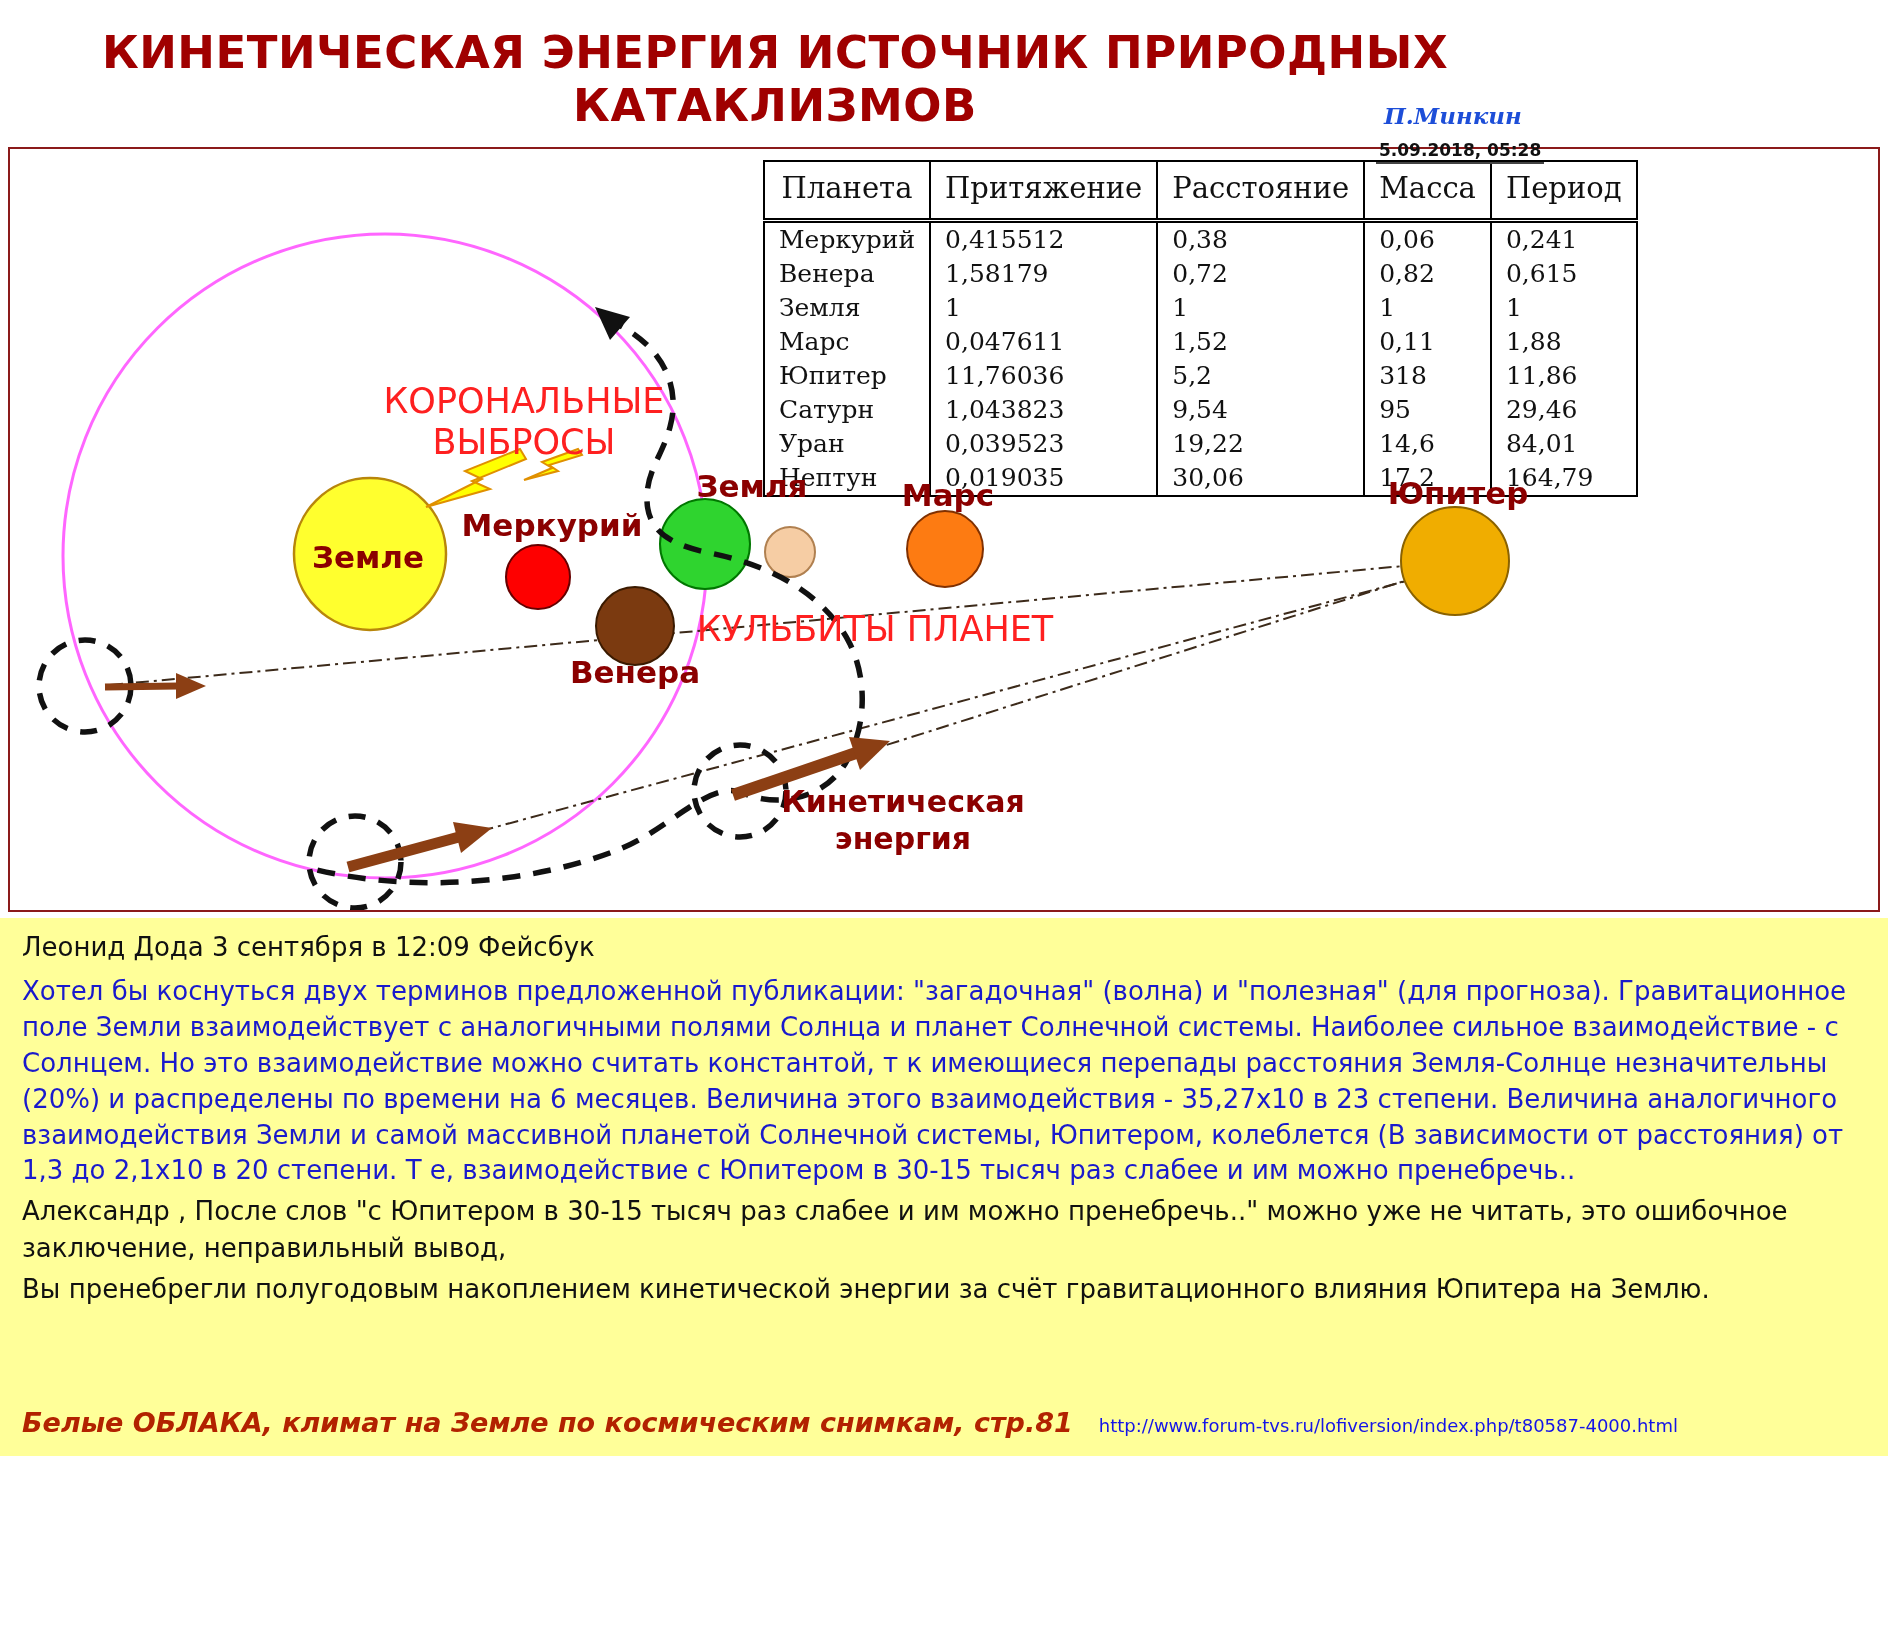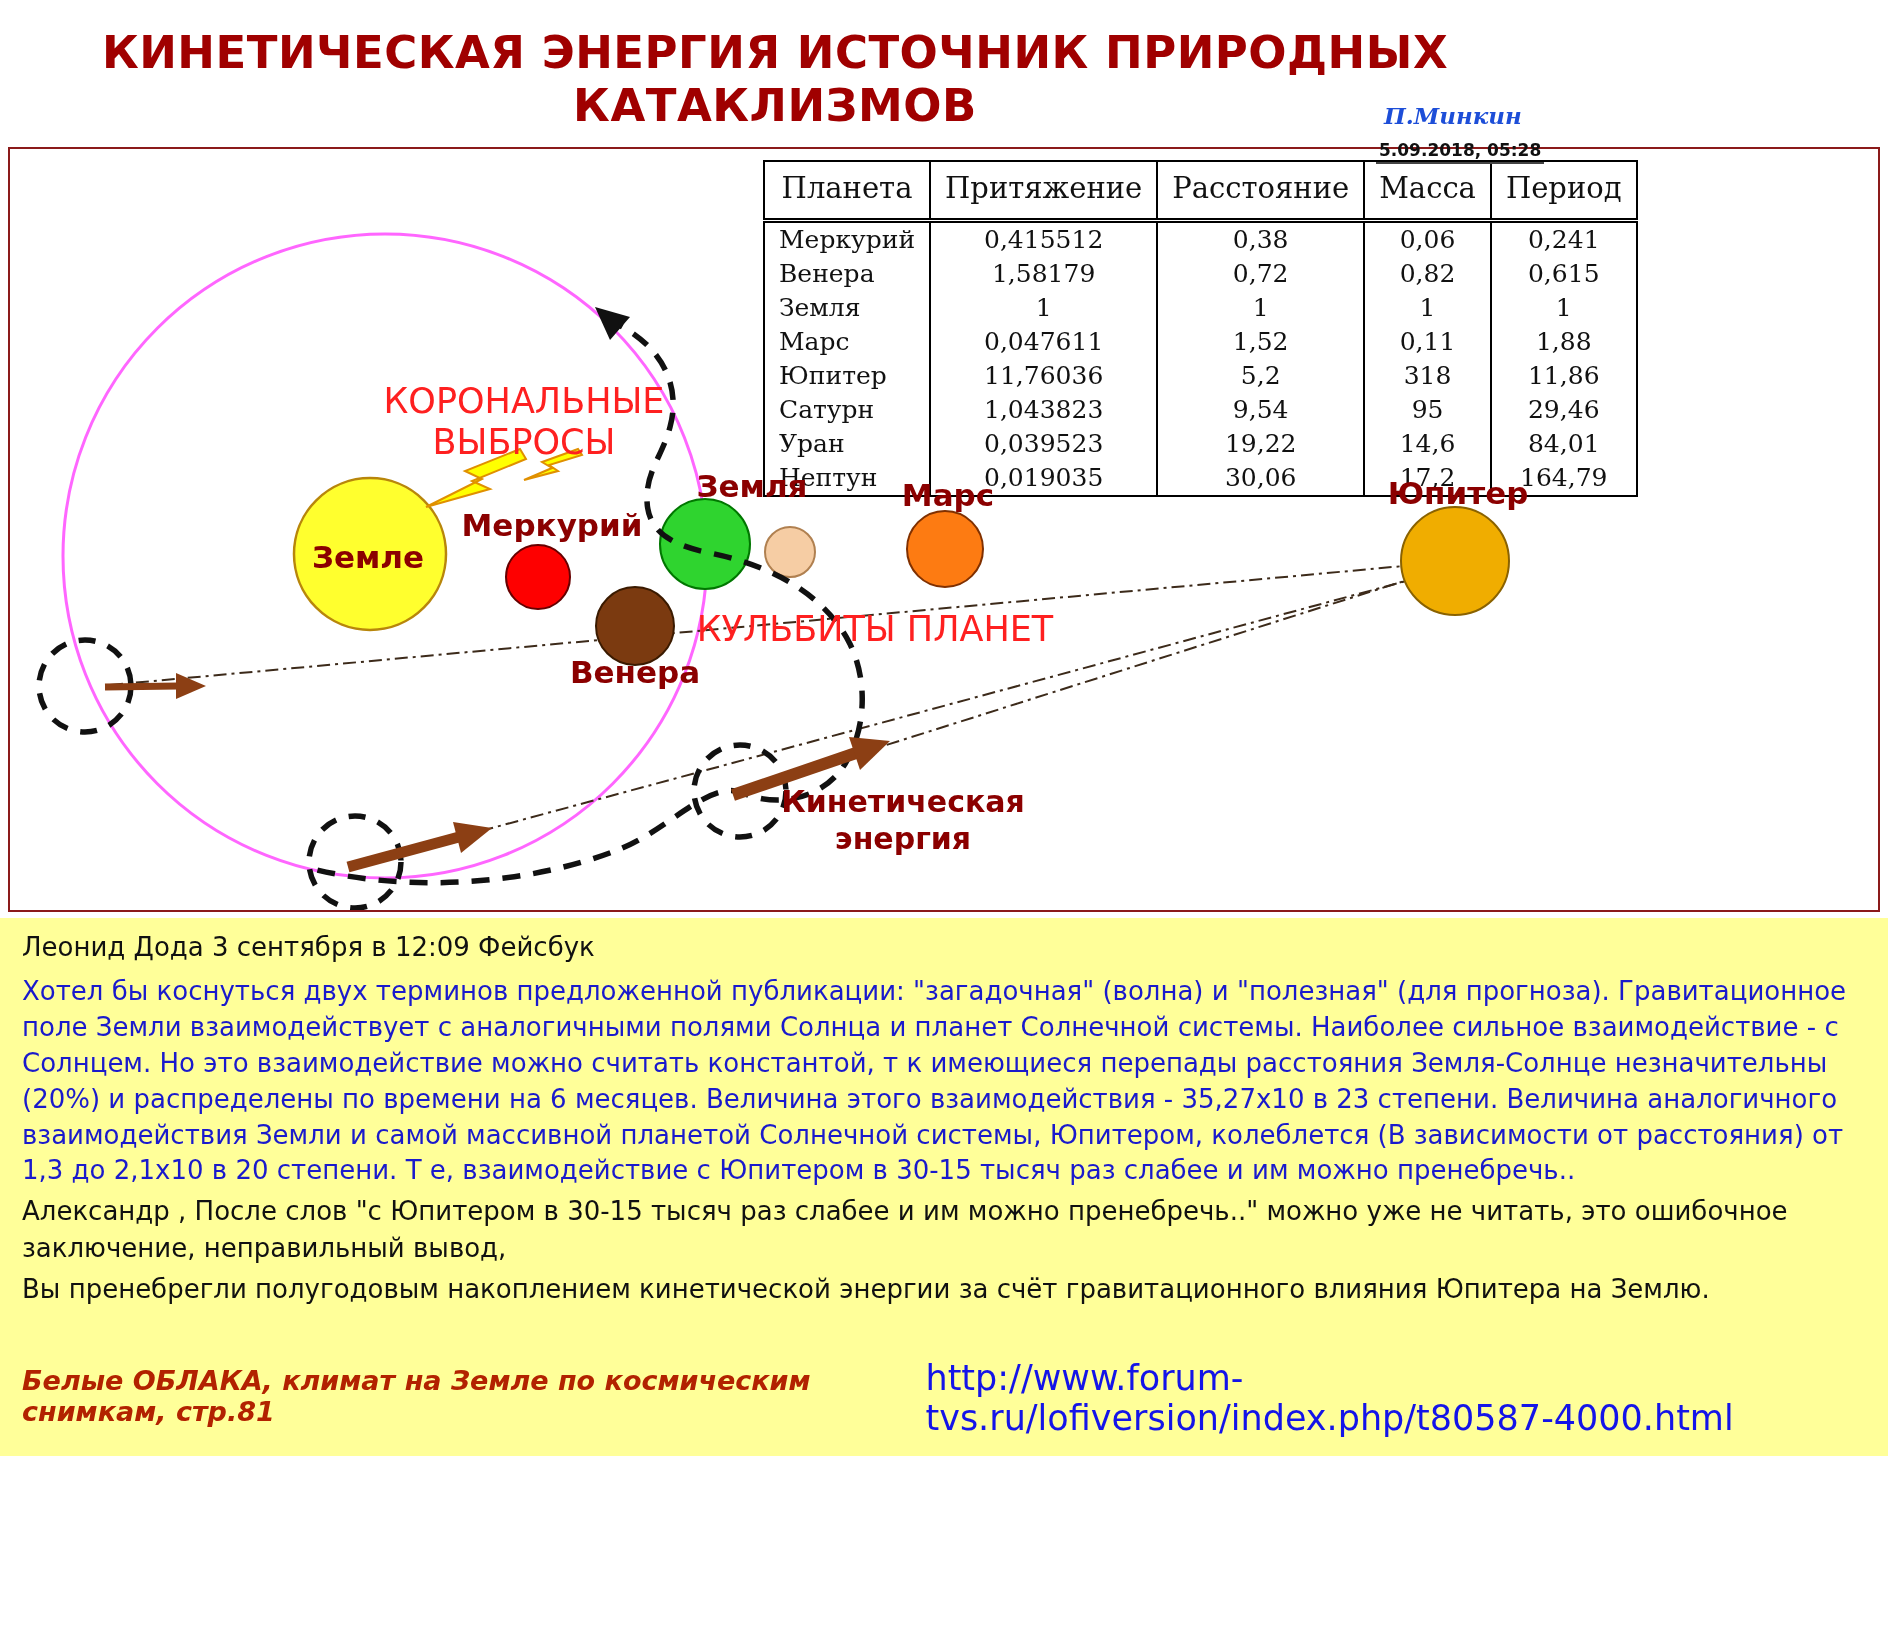--- a/index.html
+++ b/index.html
@@ -33,34 +33,34 @@
   .red-caps { font-size:35px; color:#fe2020; line-height:41px; }
   .kinetic { font-size:30px; font-weight:bold; color:#8b0000; line-height:37px; }
   .tablewrap { position:absolute; left:753px; top:11px; z-index:4; }
   table.planets {
     border-collapse:collapse; border:2px solid #000; background:#fff;
     font-family:"DejaVu Serif","Liberation Serif",serif; font-size:25px; color:#111;
   }
   .planets th { font-weight:normal; font-size:29px; padding:9px 14px 13px; border-bottom:5px double #000; }
   .planets td { padding:2px 14px 3px; }
   .planets td + td, .planets th + th { border-left:2px solid #000; }
-  .planets td.num { text-align:center;margin-left:16px; }
+  .planets td.num { text-align:left;margin-left:16px; }
   .planets td.name { text-align:left; }
   .comments {
     position:absolute; left:0; top:918px; width:1888px; height:538px; background:#ffff99;
     padding:14px 22px 18px; display:flex; flex-direction:column; color:#111; font-size:26px;
   }
   .post-meta { margin-bottom:12px; }
   .comment-author { color:#1430d8; font-weight:bold; font-size:29px; margin-bottom:8px; }
   .comment-quote { color:#1a1acc; line-height:1.38; }
   .separator { margin-top:18px; font-weight:bold; letter-spacing:1px; }
   .reply { margin-top:4px; line-height:1.42; }
   .footer-row { margin-top:auto; display:flex; align-items:baseline; gap:26px; }
   .footer-caption { color:#b22200; font-style:italic; font-weight:bold; font-size:27px; }
-  .footer-url { color:#1414e8; font-size:35px; text-decoration:none; }
+  .footer-url { color:#1414e8; font-size:18px; text-decoration:none; }
 </style>
 </head>
 <body>
 
 <div class="header-wrap">
   <h1 class="page-title">КИНЕТИЧЕСКАЯ ЭНЕРГИЯ ИСТОЧНИК ПРИРОДНЫХ КАТАКЛИЗМОВ</h1>
   <a class="header-url" href="#">http://www.forum-tvs.ru/lofiversion/index.php/t80587-3950.html</a>
 </div>
 <div class="signature">П.Минкин</div>
 <div class="datestamp">5.09.2018, 05:28</div>

